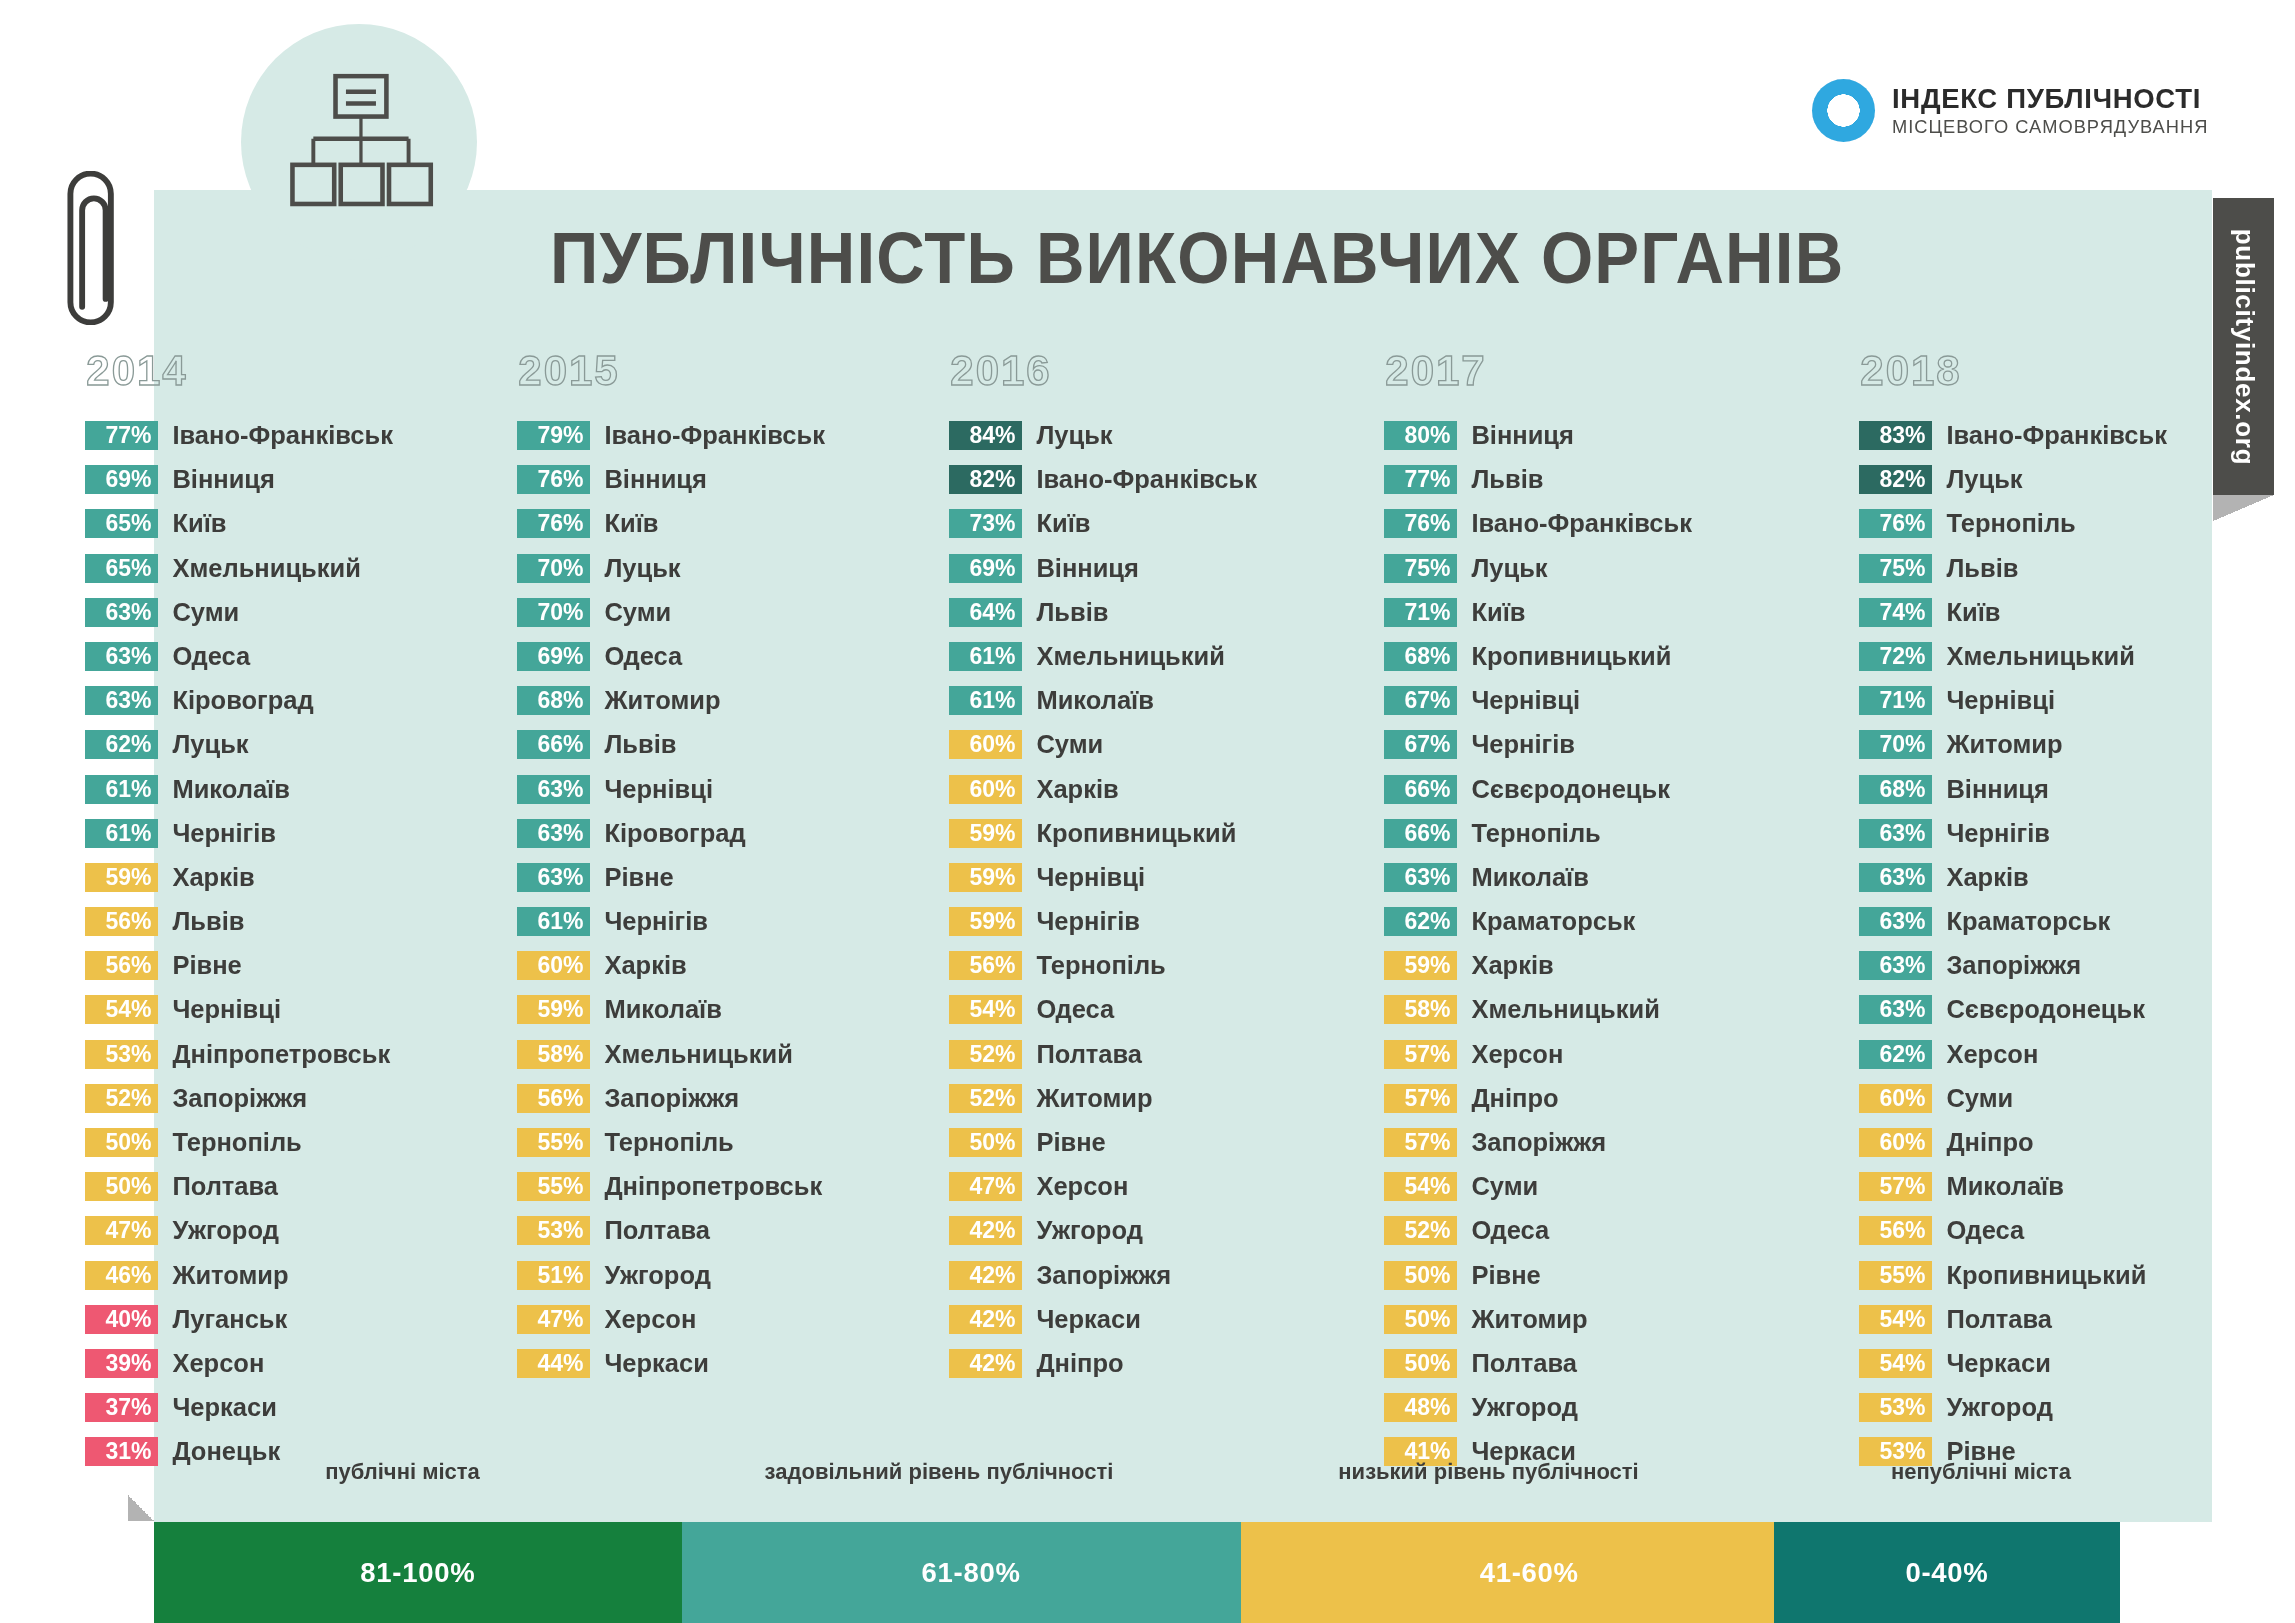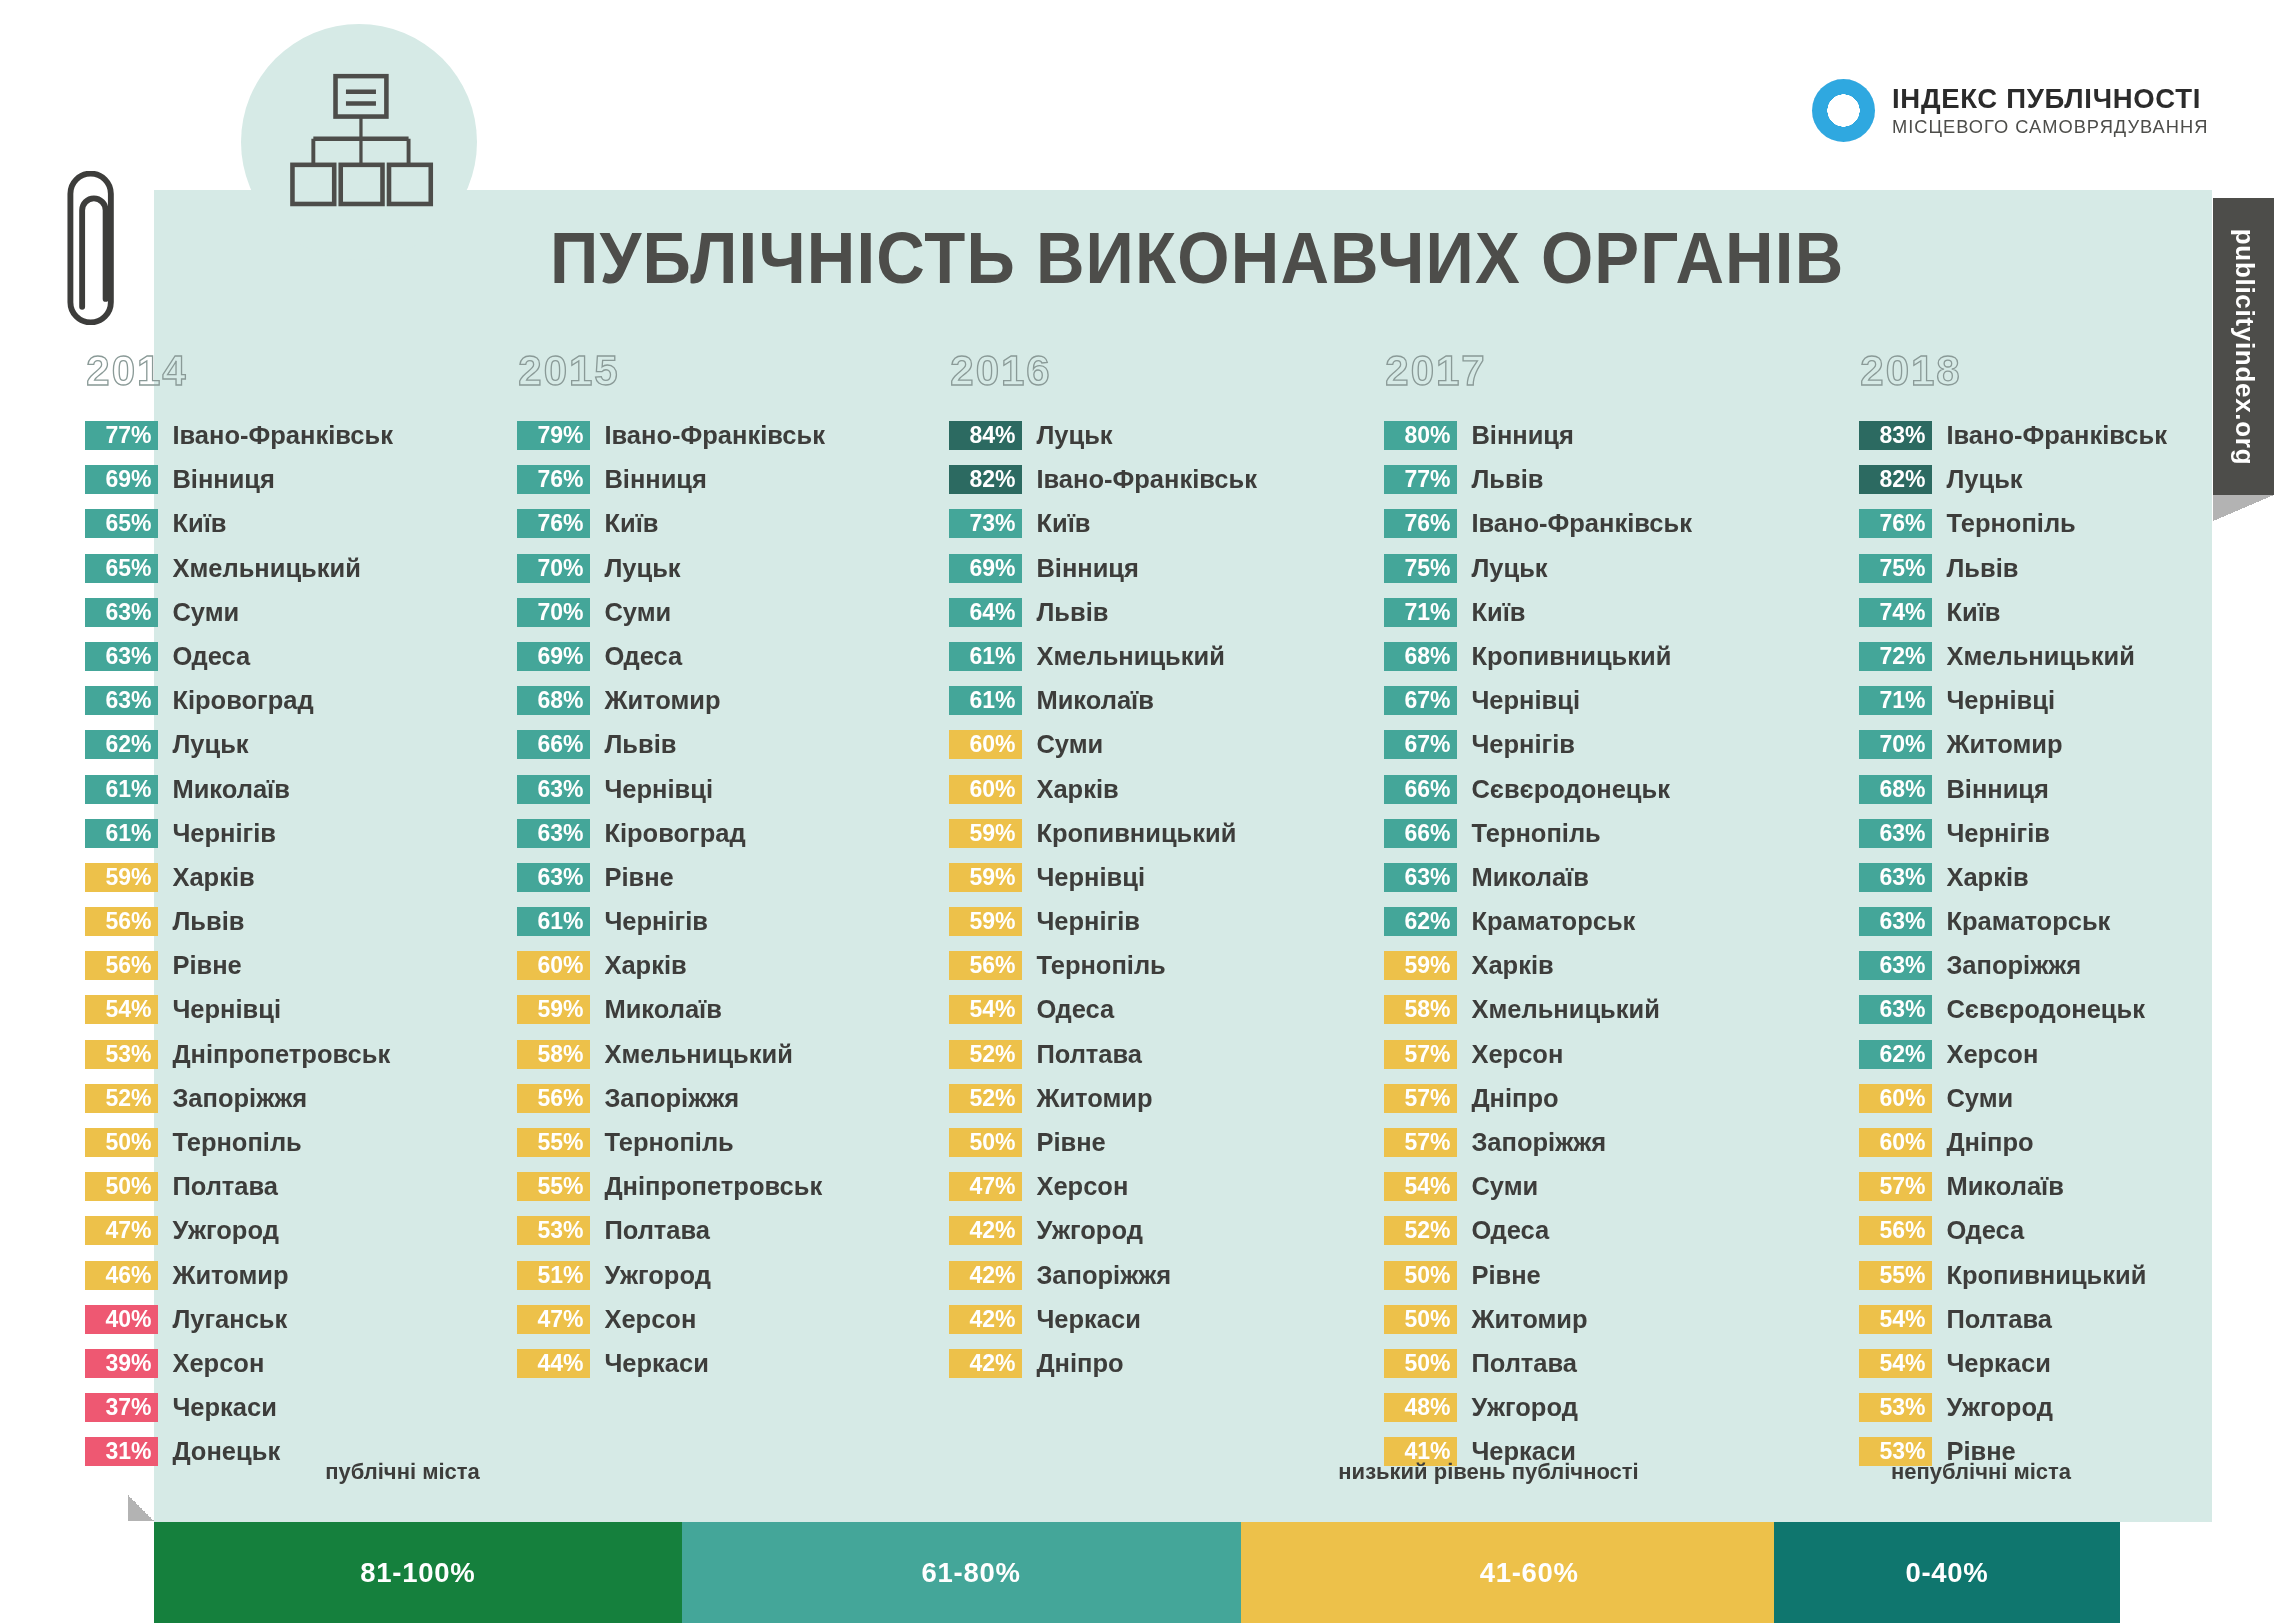--- a/index.html
+++ b/index.html
@@ -660,20 +660,21 @@
         </div>
         <div class="row">
           <div class="chip b-low">53%</div>
           <div class="city">Рівне</div>
         </div>
       </div>
     </div>
 
   <div class="legend-labels" id="legend-labels">
       <div class="ll0">публічні міста</div>
+      <div class="ll1">задовільний рівень публічності</div>
       <div class="ll2">низький рівень публічності</div>
       <div class="ll3">непублічні міста</div>
     </div>
   <div class="legend-bar" id="legend-bar">
       <div class="seg seg0">81-100%</div>
       <div class="seg seg1">61-80%</div>
       <div class="seg seg2">41-60%</div>
       <div class="seg seg3">0-40%</div>
     </div>
 

